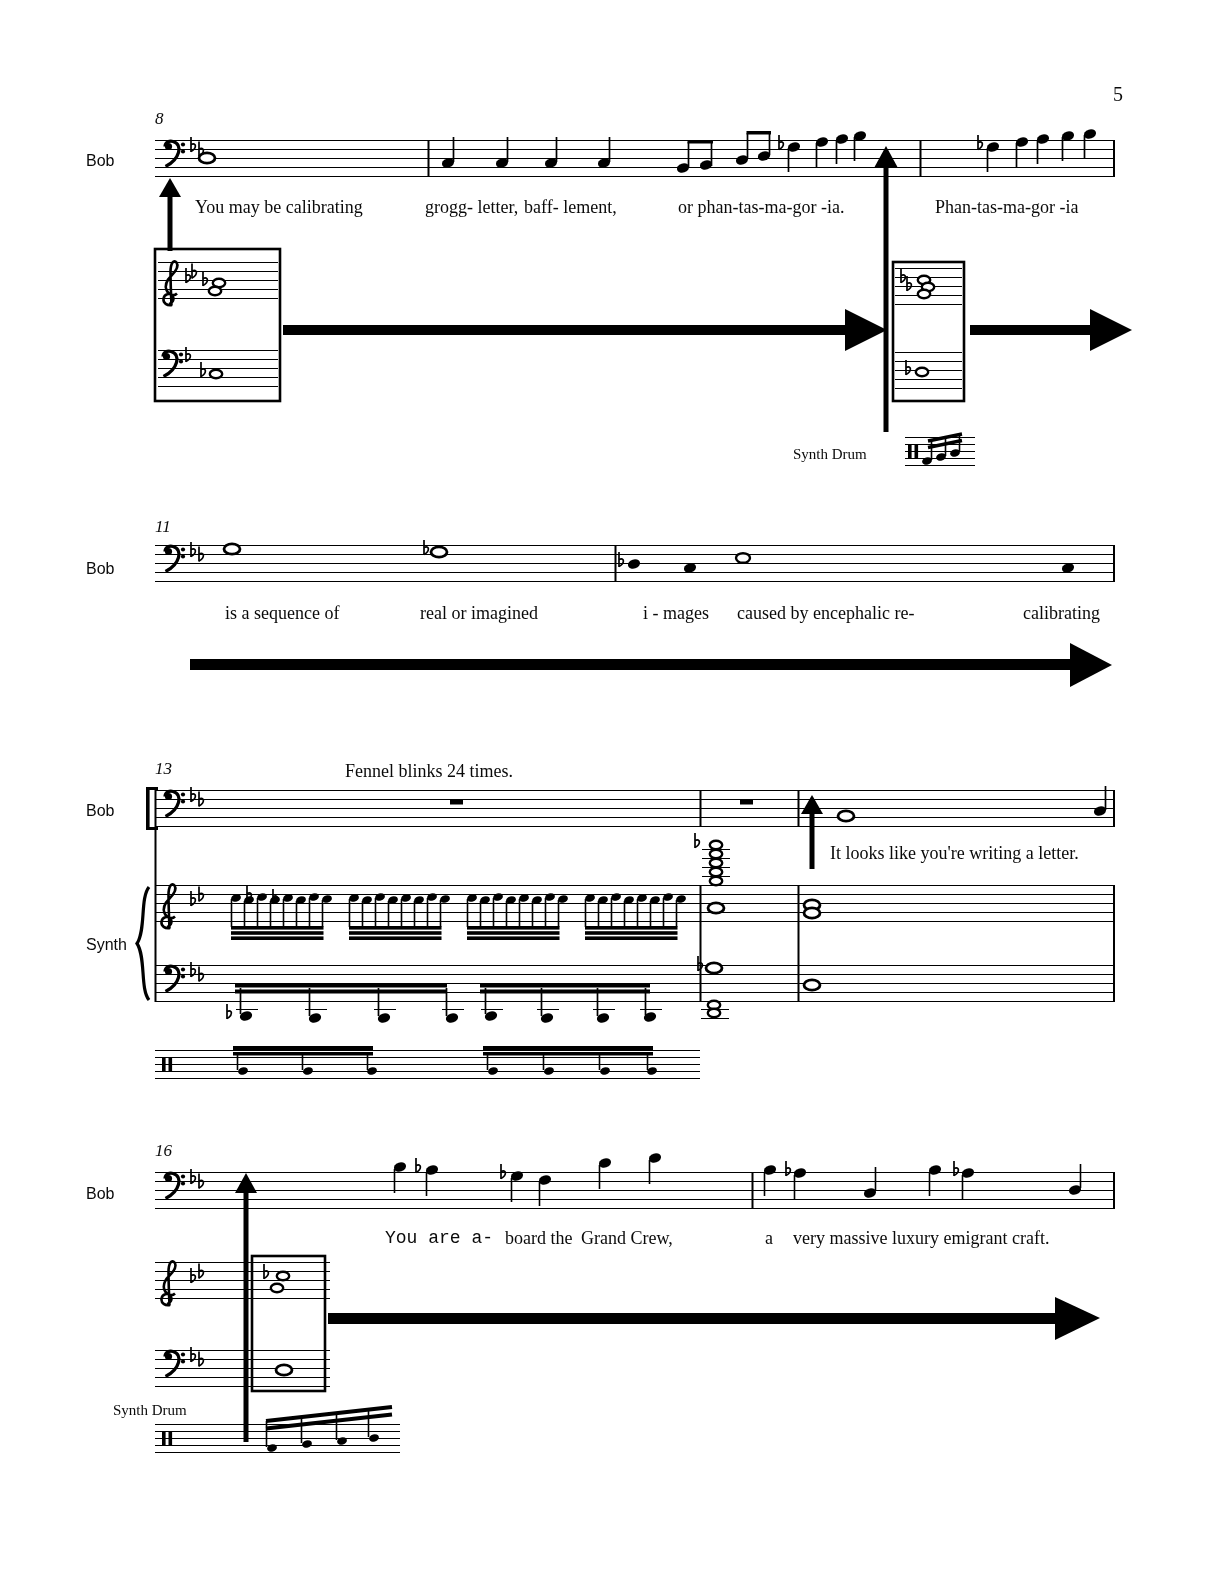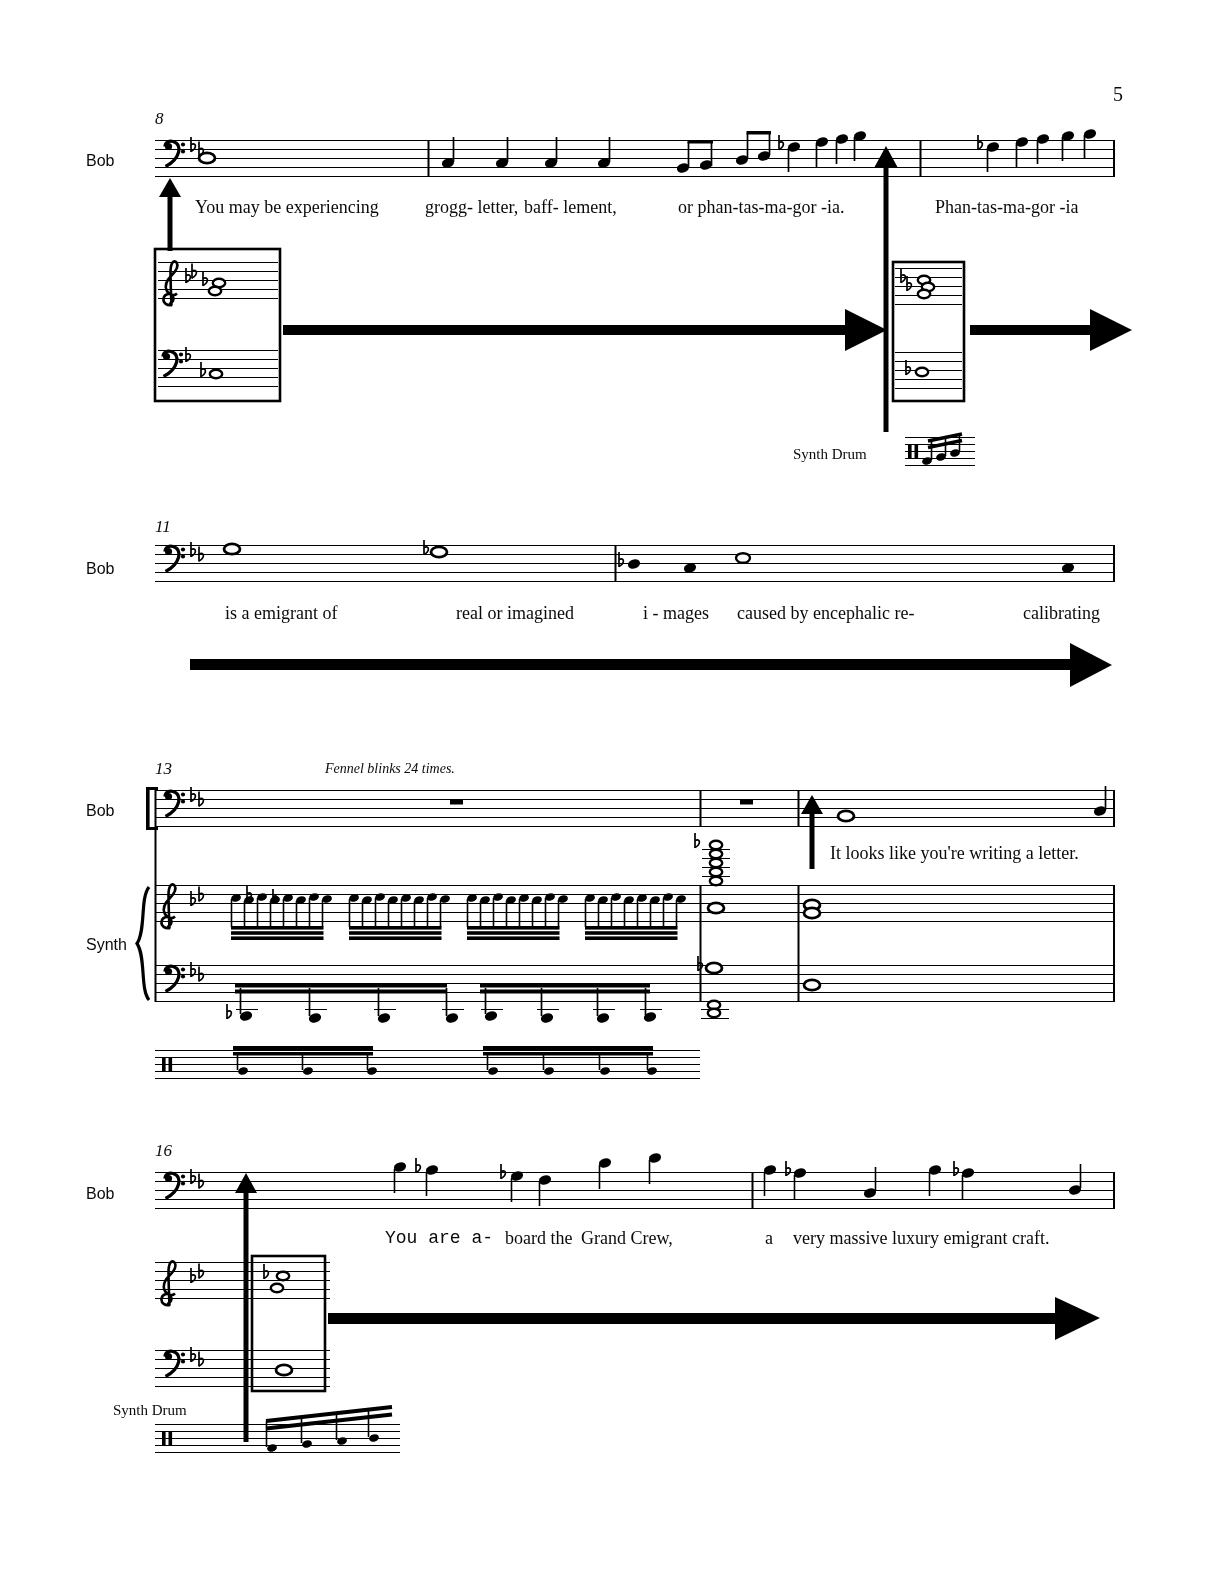--- a/index.html
+++ b/index.html
@@ -1,21 +1,21 @@
 <!DOCTYPE html>
 <html><head>
 <meta charset="utf-8">
 <style>
   html,body{margin:0;padding:0;background:#fff;}
   .page{position:relative;width:1214px;height:1573px;background:#fff;overflow:hidden;
         font-family:"Liberation Serif",serif;color:#0a0a0a;}
   .t{position:absolute;white-space:nowrap;}
   .lyric{font-size:18px;}
   .mnum{font-style:italic;font-size:17px;}
-  .dir{font-style:italic;font-size:14px;}
+  .dir{font-size:18px;margin-left:20px;}
   .dialogue{font-size:18px;}
   .pageno{font-size:20px;}
   .ilabel{font-family:"Liberation Sans",sans-serif;font-size:16px;}
   .ilabel-serif{font-size:15px;}
   svg.notation{position:absolute;left:0;top:0;}
 </style>
 </head>
 <body>
 
 <div class="page">
@@ -339,31 +339,31 @@
         <polygon points="235,1193 257,1193 246,1173"></polygon>
         <rect x="243.5" y="1191" width="5" height="251"></rect>
       </g>
     </g>
   </svg>
 
   <span class="t pageno" style="left:1113px;top:83px;">5</span>
 
   <span class="t mnum" style="left:155px;top:109px;">8</span>
   <span class="t ilabel" style="left:86px;top:152px;">Bob</span>
-  <span class="t lyric" style="left:195px;top:197px;">You may be experiencing</span>
+  <span class="t lyric" style="left:195px;top:197px;">You may be calibrating</span>
   <span class="t lyric" style="left:425px;top:197px;">grogg- letter,</span>
   <span class="t lyric" style="left:524px;top:197px;text-align:center;">baff- lement,</span>
   <span class="t lyric" style="left:678px;top:197px;">or phan-tas-ma-gor -ia.</span>
   <span class="t lyric" style="left:935px;top:197px;">Phan-tas-ma-gor -ia</span>
   <span class="t ilabel-serif" style="left:793px;top:446px;">Synth Drum</span>
 
   <span class="t mnum" style="left:155px;top:517px;">11</span>
   <span class="t ilabel" style="left:86px;top:560px;">Bob</span>
-  <span class="t lyric" style="left:225px;top:603px;">is a emigrant of</span>
-  <span class="t lyric" style="left:420px;top:603px;margin-left:36px;">real or imagined</span>
+  <span class="t lyric" style="left:225px;top:603px;">is a sequence of</span>
+  <span class="t lyric" style="left:420px;top:603px;">real or imagined</span>
   <span class="t lyric" style="left:643px;top:603px;">i - mages</span>
   <span class="t lyric" style="left:737px;top:603px;">caused by encephalic re-</span>
   <span class="t lyric" style="left:1023px;top:603px;">calibrating</span>
 
   <span class="t mnum" style="left:155px;top:759px;">13</span>
   <span class="t dir" style="left:325px;top:761px;">Fennel blinks 24 times.</span>
   <span class="t ilabel" style="left:86px;top:802px;">Bob</span>
   <span class="t dialogue" style="left:830px;top:843px;">It looks like you're writing a letter.</span>
   <span class="t ilabel" style="left:86px;top:936px;text-align:center;">Synth</span>
 

